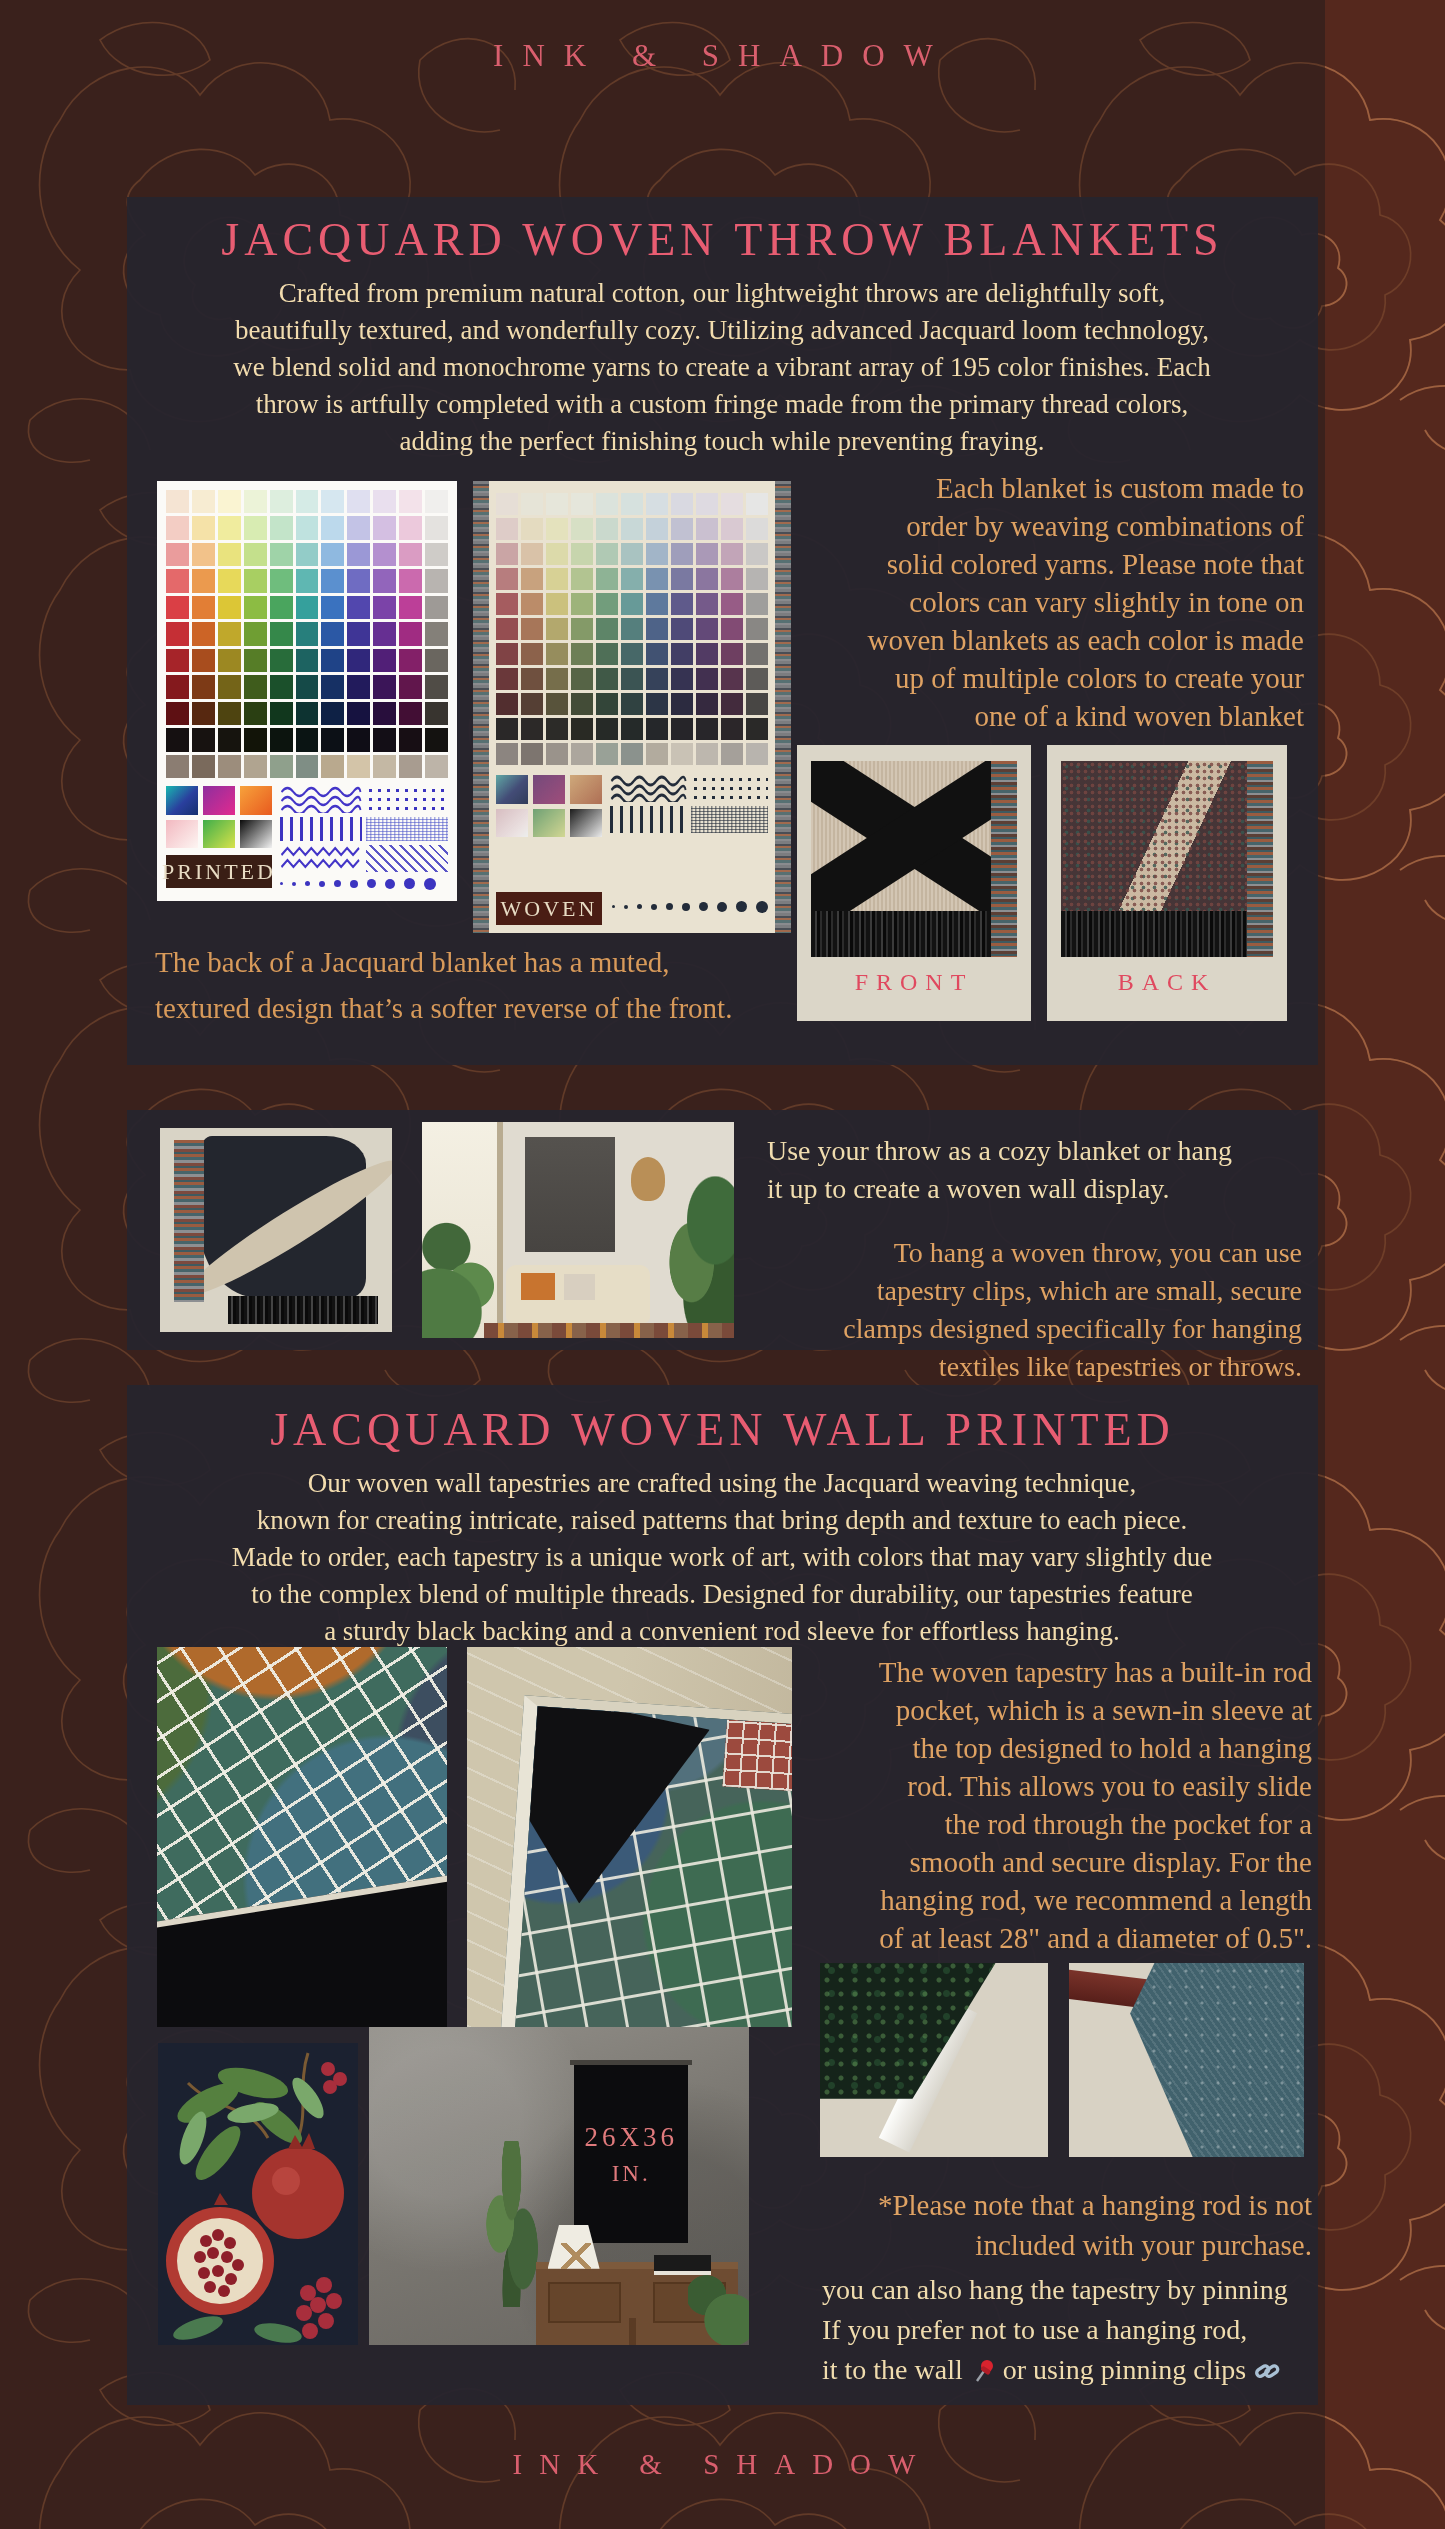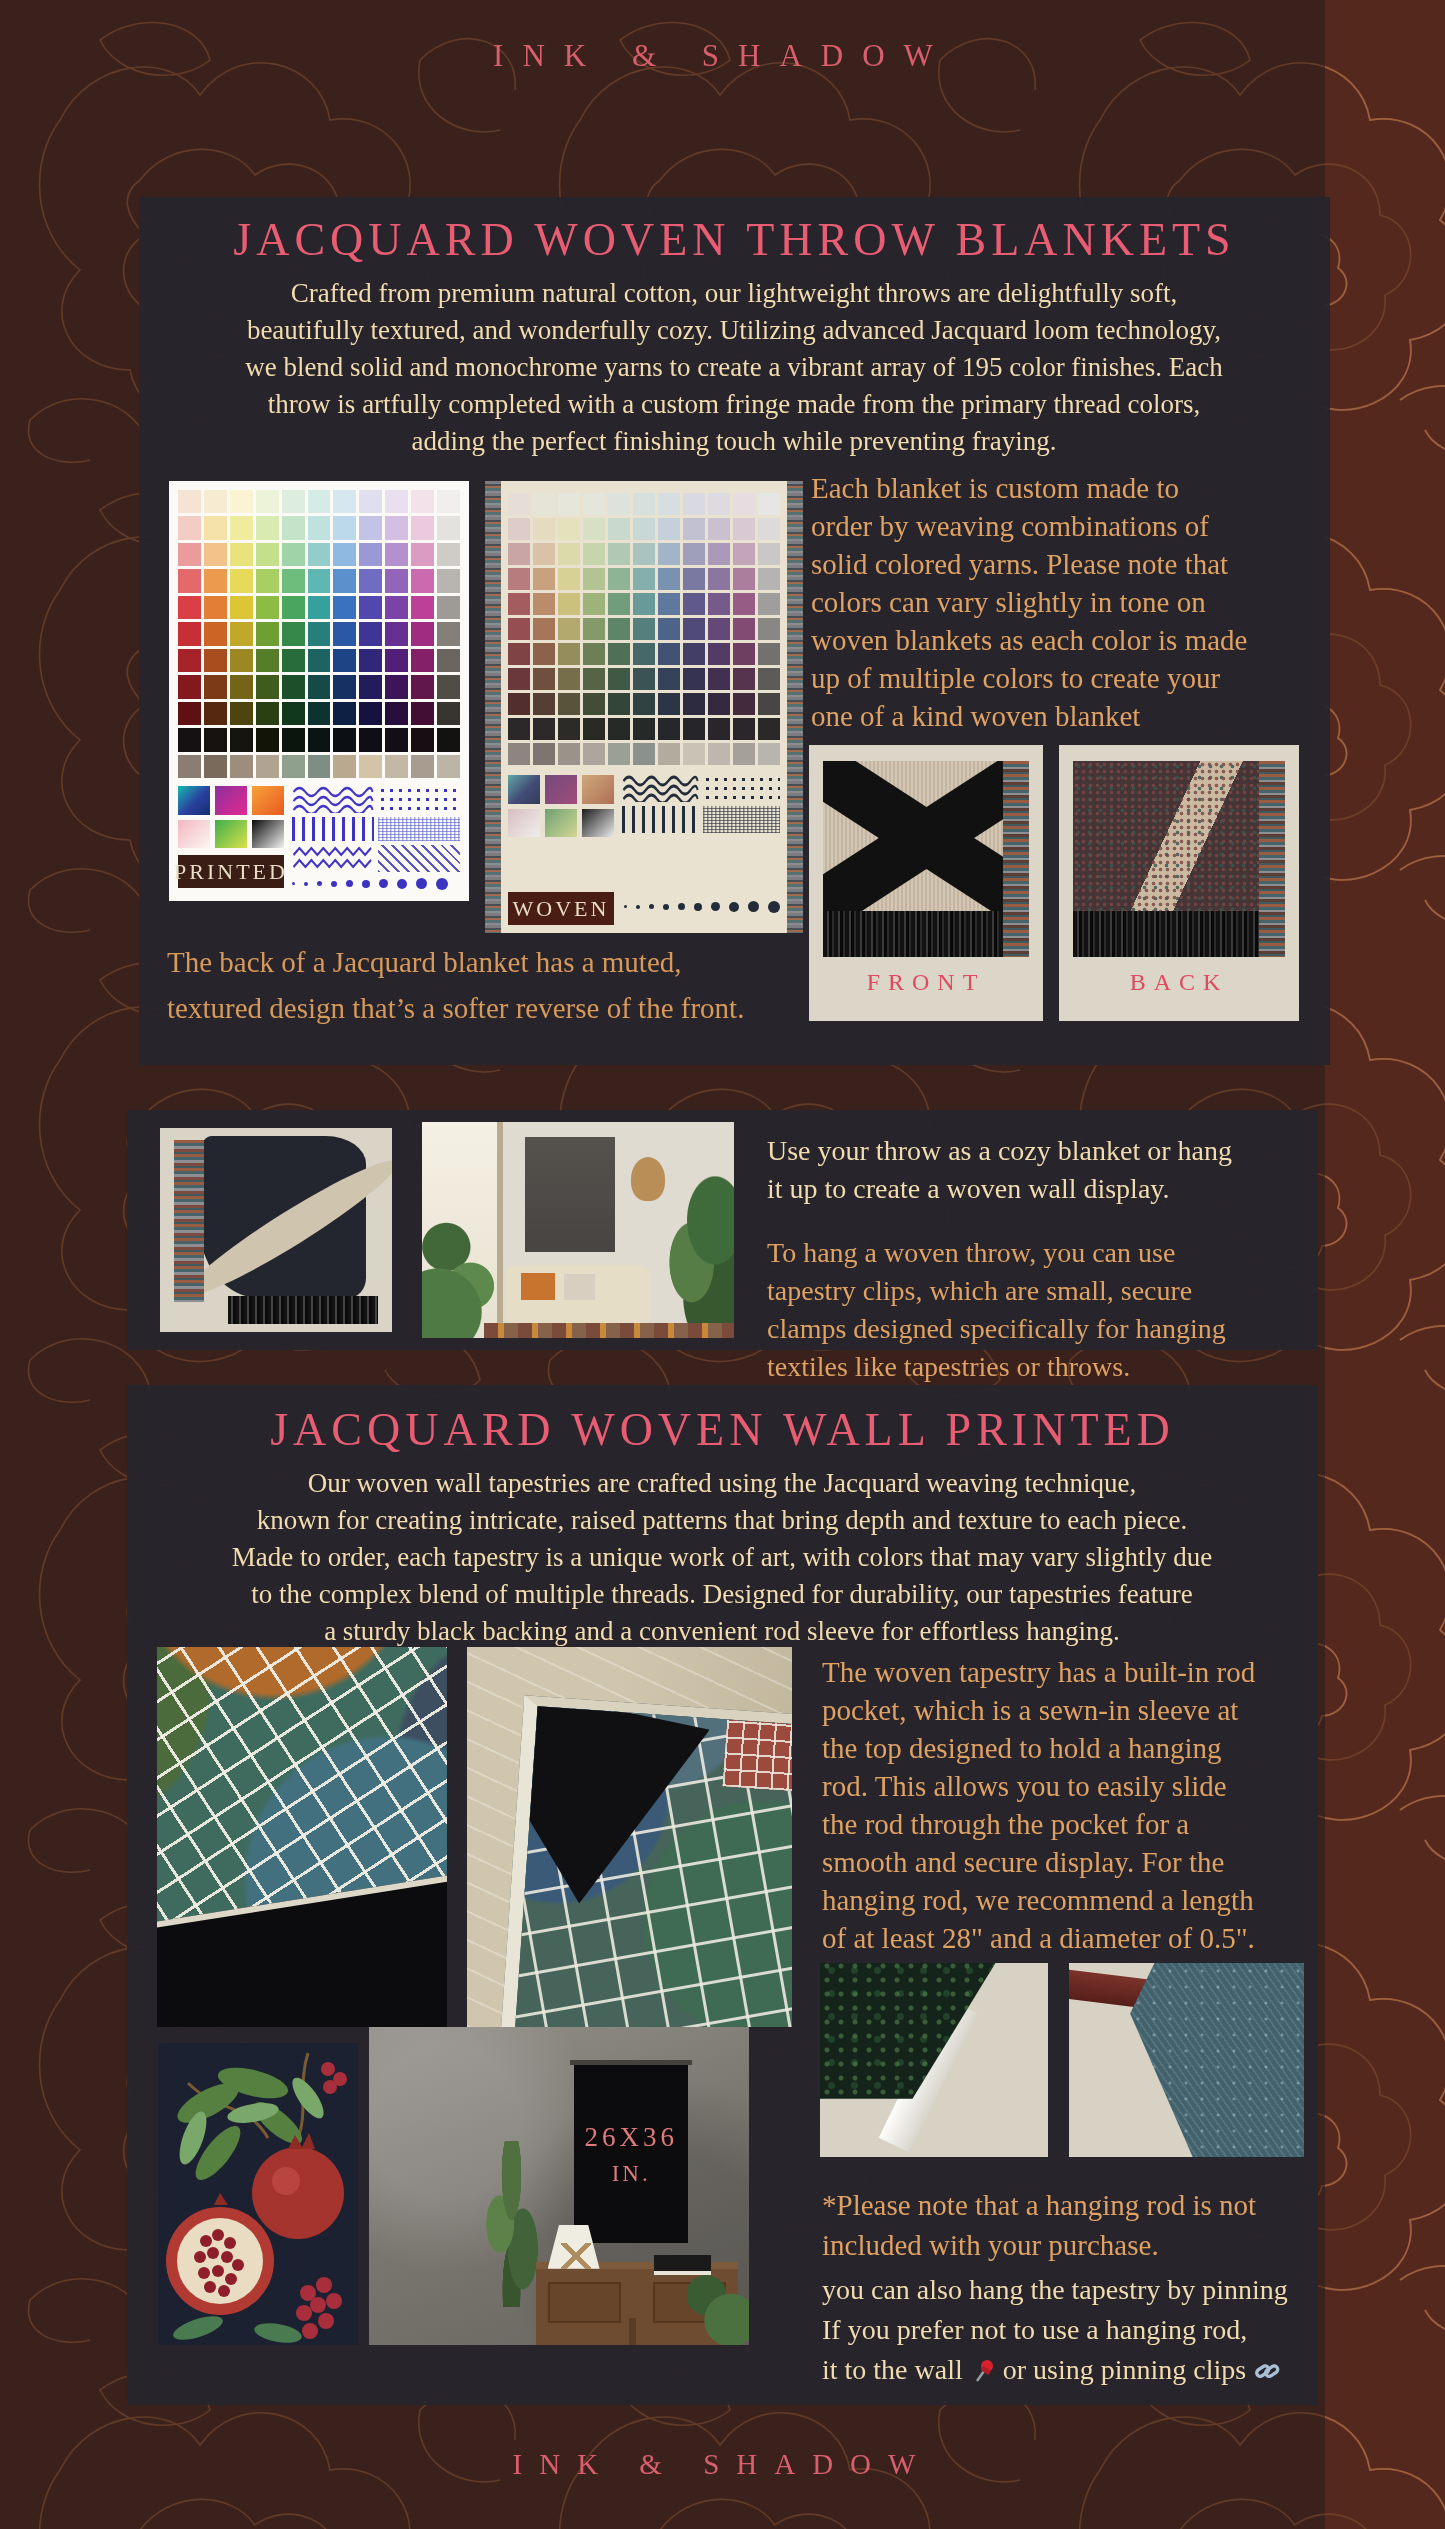--- a/index.html
+++ b/index.html
@@ -1,36 +1,36 @@
 <!DOCTYPE html>
 <html><head>
 <meta charset="utf-8">
 <style>
   html,body{margin:0;padding:0;background:#241512;}
   #page{position:relative;width:1445px;height:2529px;overflow:hidden;background:#3a211c;
         font-family:"Liberation Serif","DejaVu Serif",serif;}
   .bg-svg{position:absolute;left:0;top:0;}
   
   .panel{position:absolute;left:127px;width:1191px;background:rgba(38,36,46,0.94);}
-  .panel1{top:197px;height:868px;margin-left:12px;}
+  .panel1{top:197px;height:868px;}
   .panel2{top:1110px;height:240px;}
   .panel3{top:1385px;height:1020px;}
   
   .brand-top{position:absolute;top:38px;width:100%;text-align:center;font-size:31px;
              letter-spacing:19px;color:#d95f6e;}
   .subtitle{position:absolute;top:86px;width:100%;text-align:center;font-style:italic;
             font-size:60px;color:#e9b369;}
   .brand-bottom{position:absolute;top:2448px;width:100%;text-align:center;font-size:29px;
                 letter-spacing:17px;color:#d95f6e;}
   
   .h-sec{position:absolute;width:100%;text-align:center;font-size:46px;letter-spacing:5px;
          color:#e85d72;font-weight:400;}
   .intro{position:absolute;left:45px;width:1100px;text-align:center;font-size:27px;
          line-height:37px;color:#f2dcae;white-space:pre-line;}
-  .goldtxt{color:#dfa263;}
+  .goldtxt{color:#dfa263;text-align:right;}
   .creamtxt{color:#f0dcae;}
   .prelinetxt{white-space:pre-line;}
   
   .h1{top:16px;}
   .intro1{top:78px;}
   .printed-card{position:absolute;left:30px;top:284px;width:300px;height:420px;
                 background:#fbfaf7;padding:9px;box-sizing:border-box;}
   .pc-grid{display:grid;grid-template-columns:repeat(11,1fr);grid-auto-rows:1fr;gap:3px;height:288px;}
   .sw{width:100%;height:100%;}
   .pc-bottom{margin-top:8px;display:flex;gap:8px;height:104px;}

